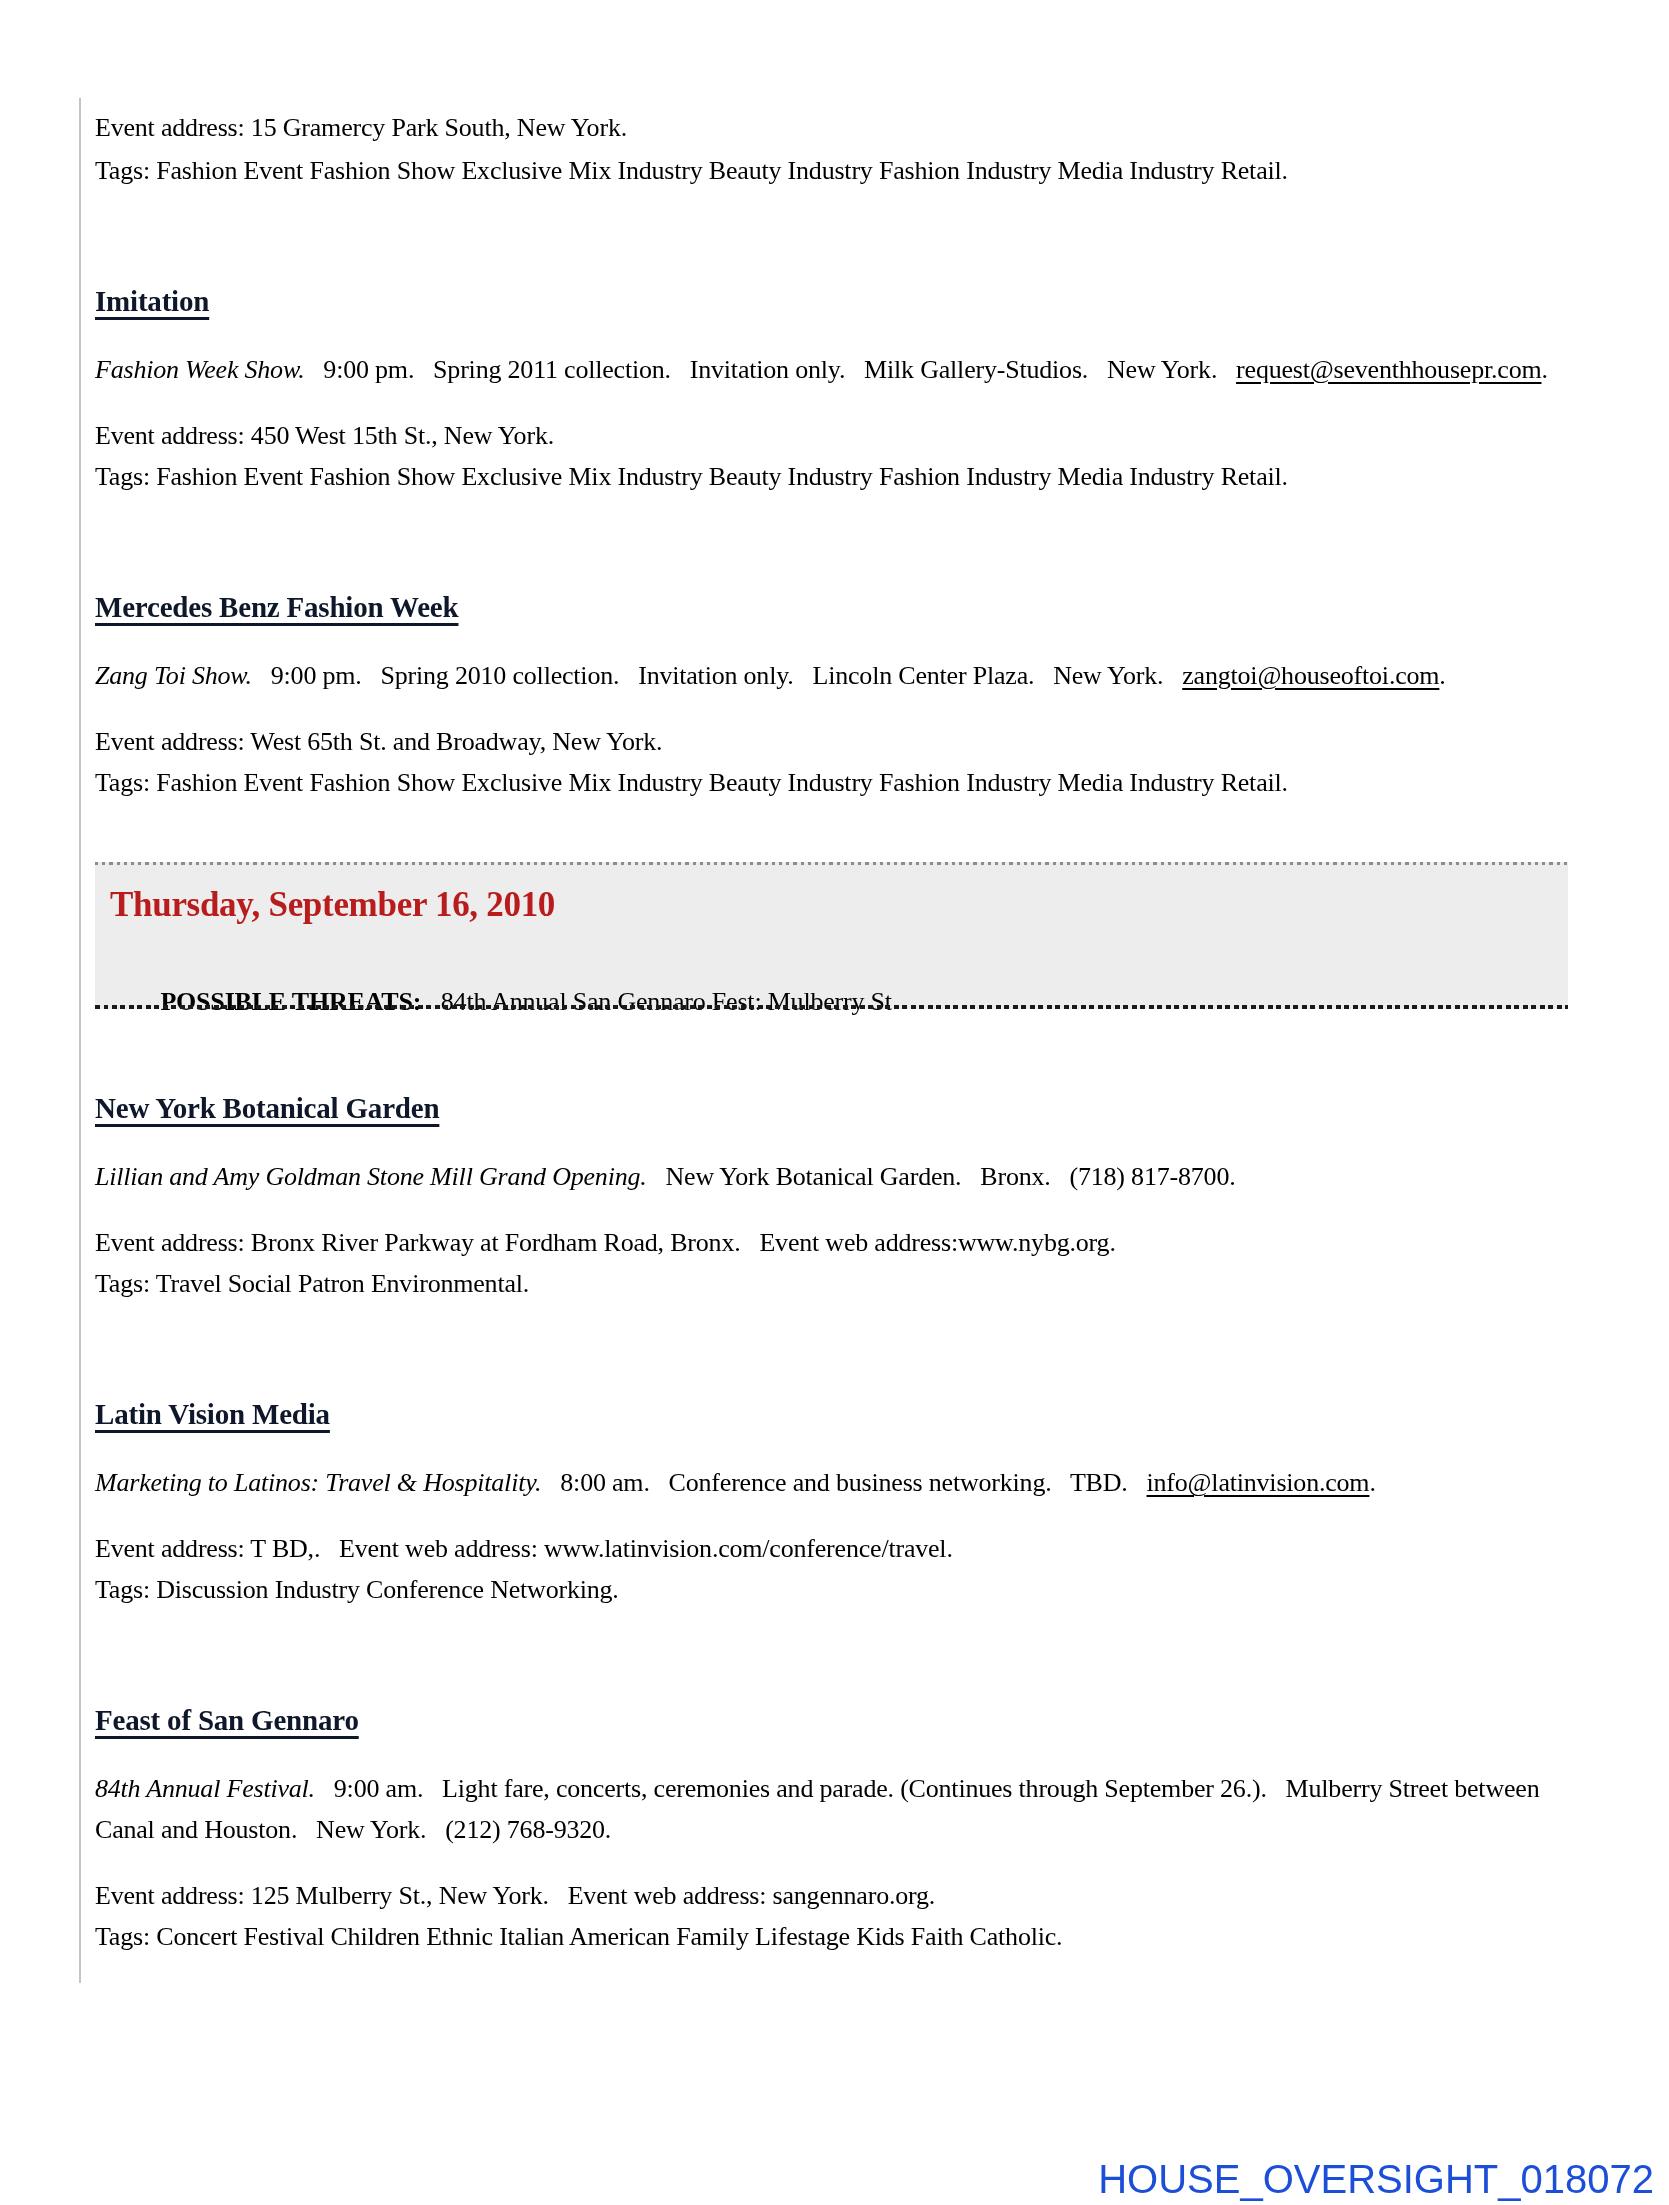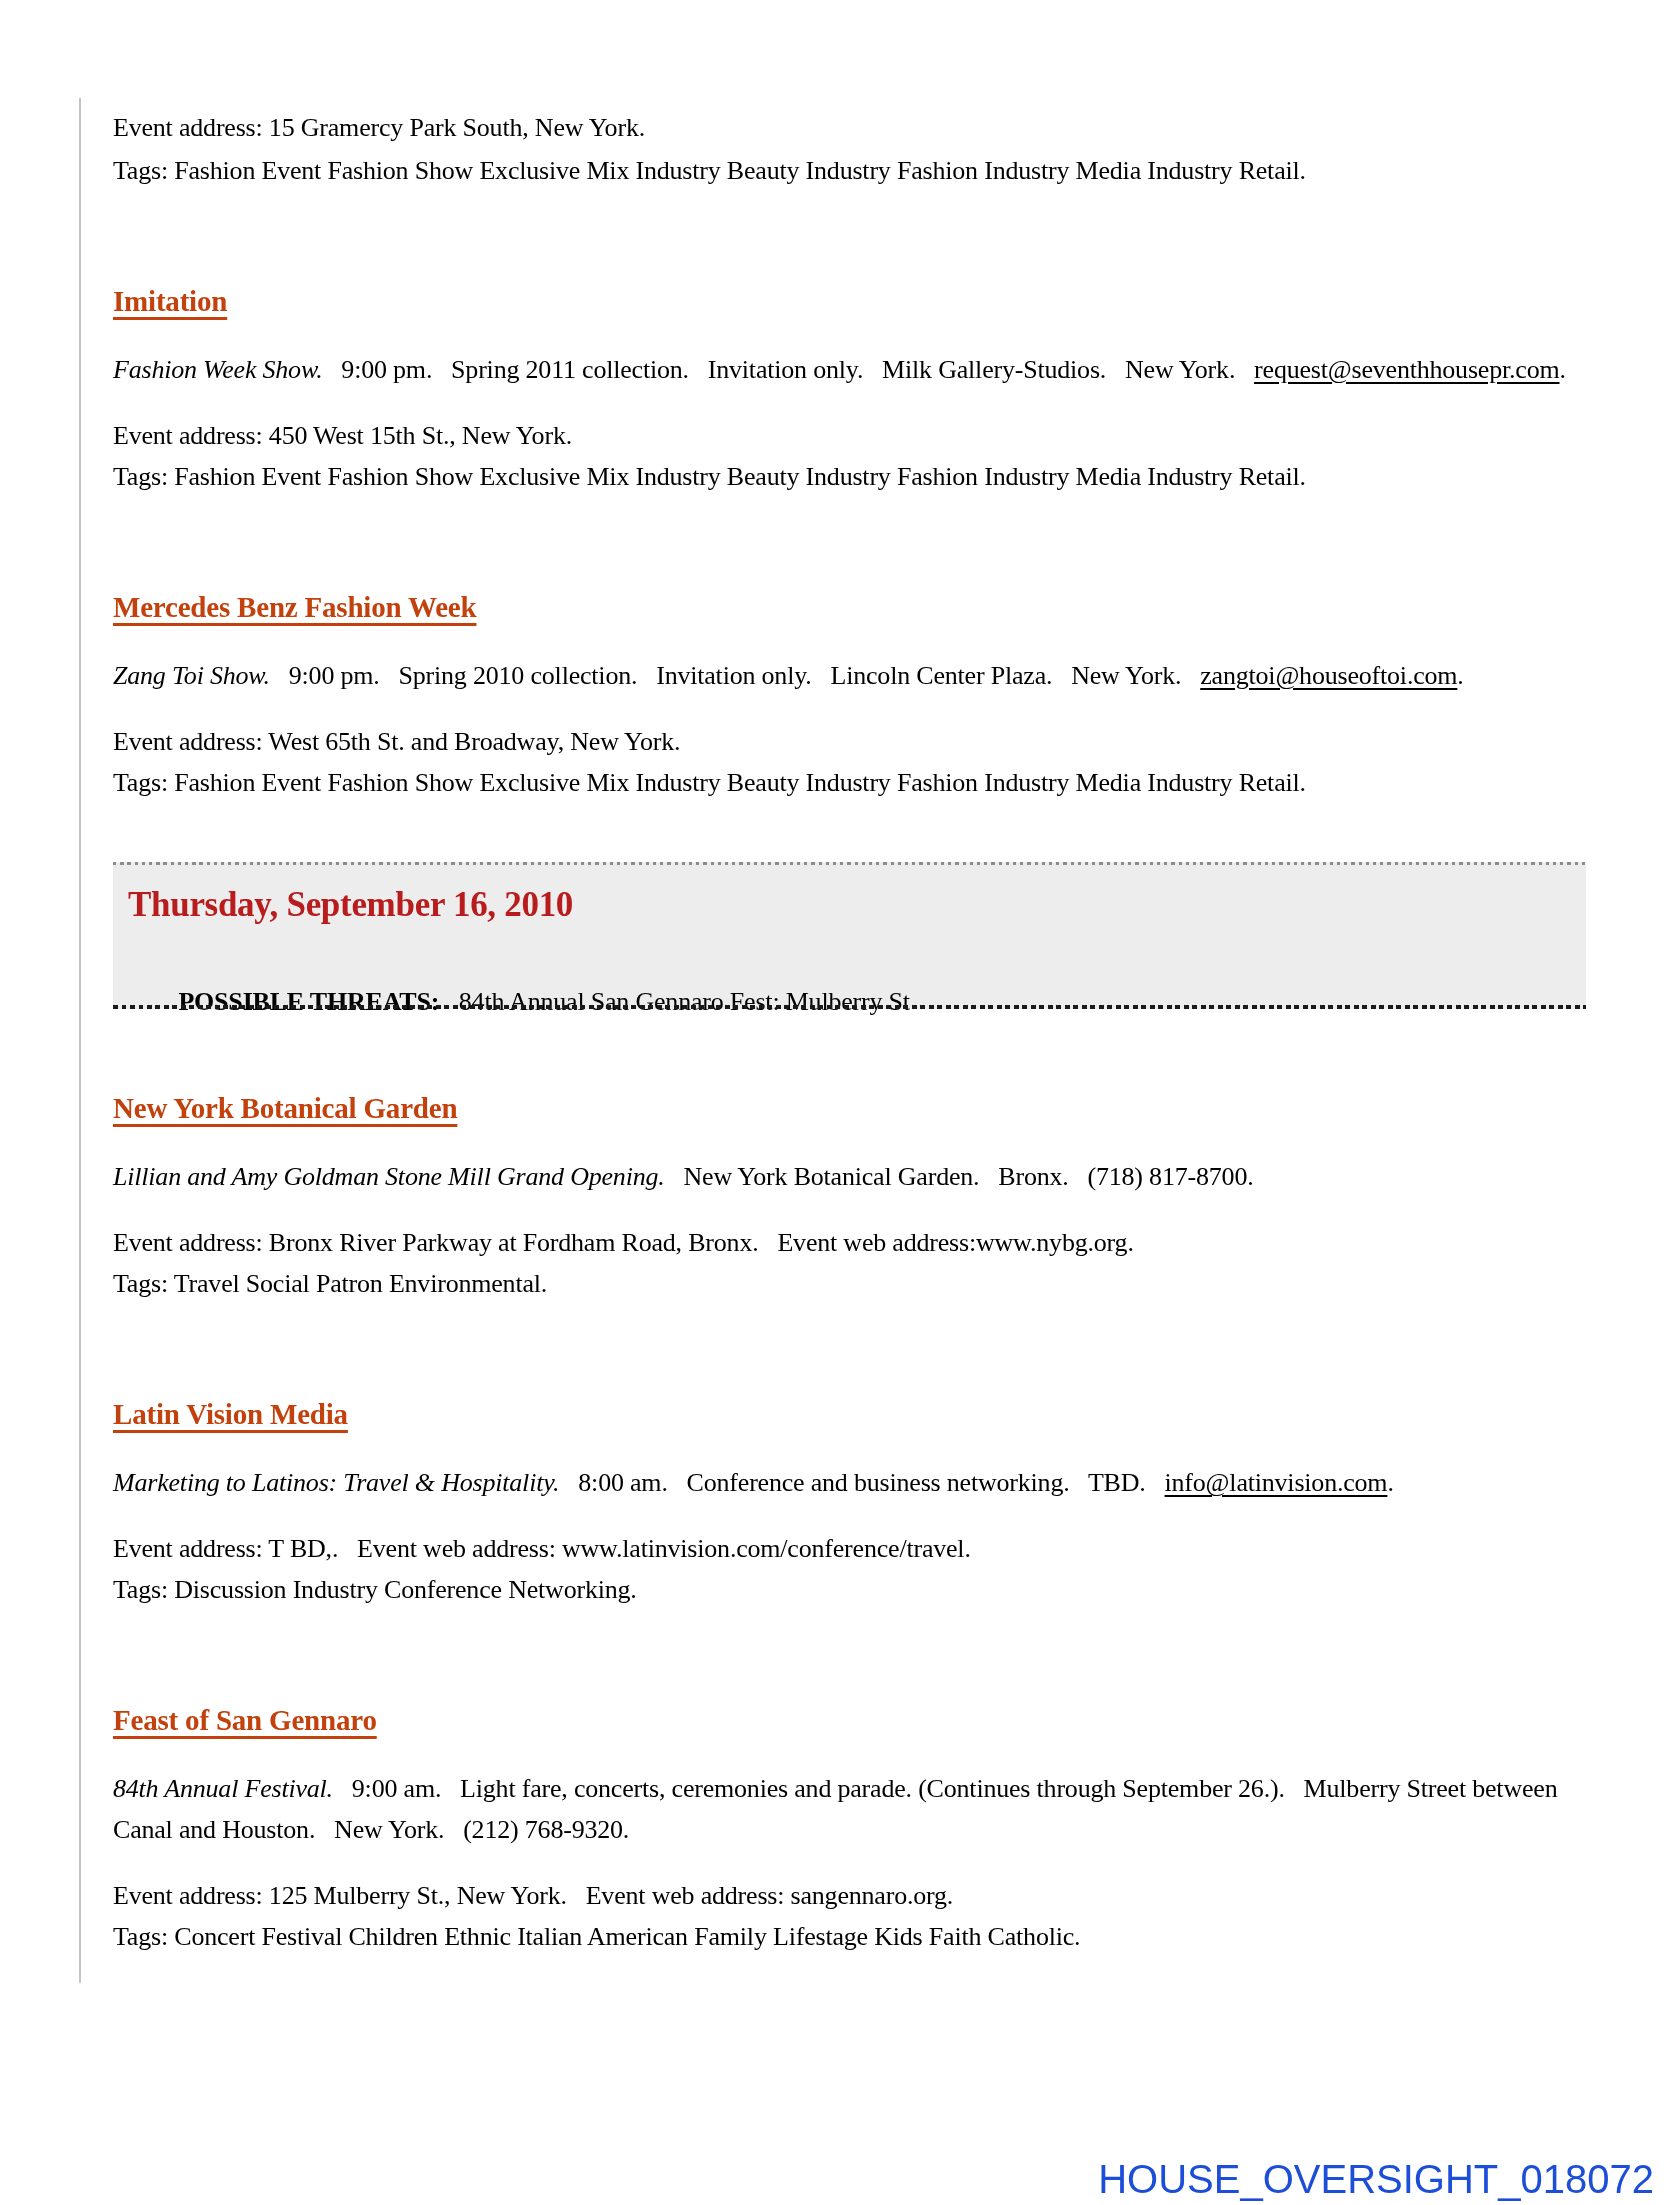--- a/index.html
+++ b/index.html
@@ -12,35 +12,35 @@
     overflow:hidden;
   }
   .left-rule{
     position:absolute;
     left:79px;top:98px;
     width:2px;height:1885px;
     background:#c4c4c4;
   }
   .content{
     position:absolute;
-    left:113px;top:0;
+    left:95px;top:0;
     width:1487px;
     font-size:26px;
     letter-spacing:-0.2px;
   }
   .line{line-height:34px;white-space:pre-wrap;}
   .partial .address{margin-top:111px;}
   .partial .tags{margin-top:8.5px;}
   .event{margin-top:95px;}
   #events-bottom .event:first-child{margin-top:81px;}
   .event-title{
     margin:0;
     font-size:29px;
     font-weight:bold;
-    color:#c2410c;
+    color:#0f172a;
     line-height:37px;
     text-decoration:underline;
     text-decoration-thickness:3.3px;
     text-underline-offset:5.9px;
     display:inline-block;
   }
   .event .detail{margin-top:29px;line-height:41px;}
   .event .address{margin-top:29px;}
   .event .tags{margin-top:7.2px;}
   .seg-italic{font-style:italic;}

